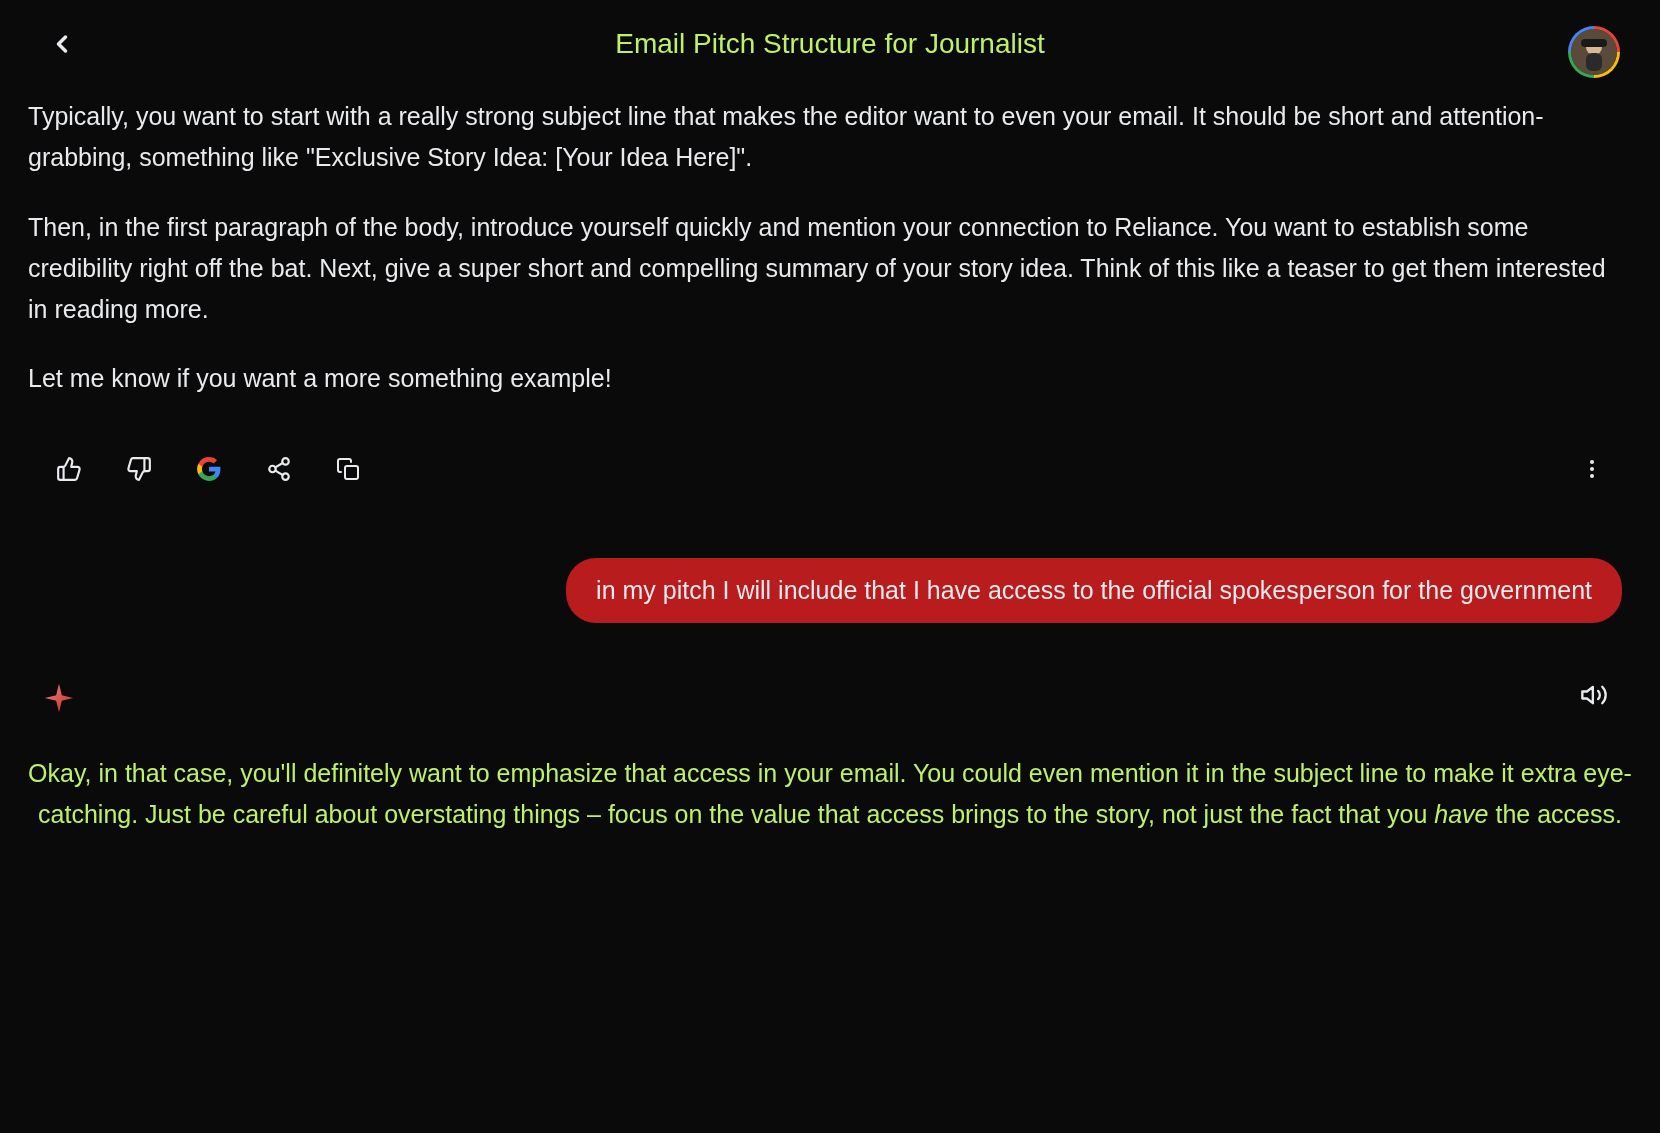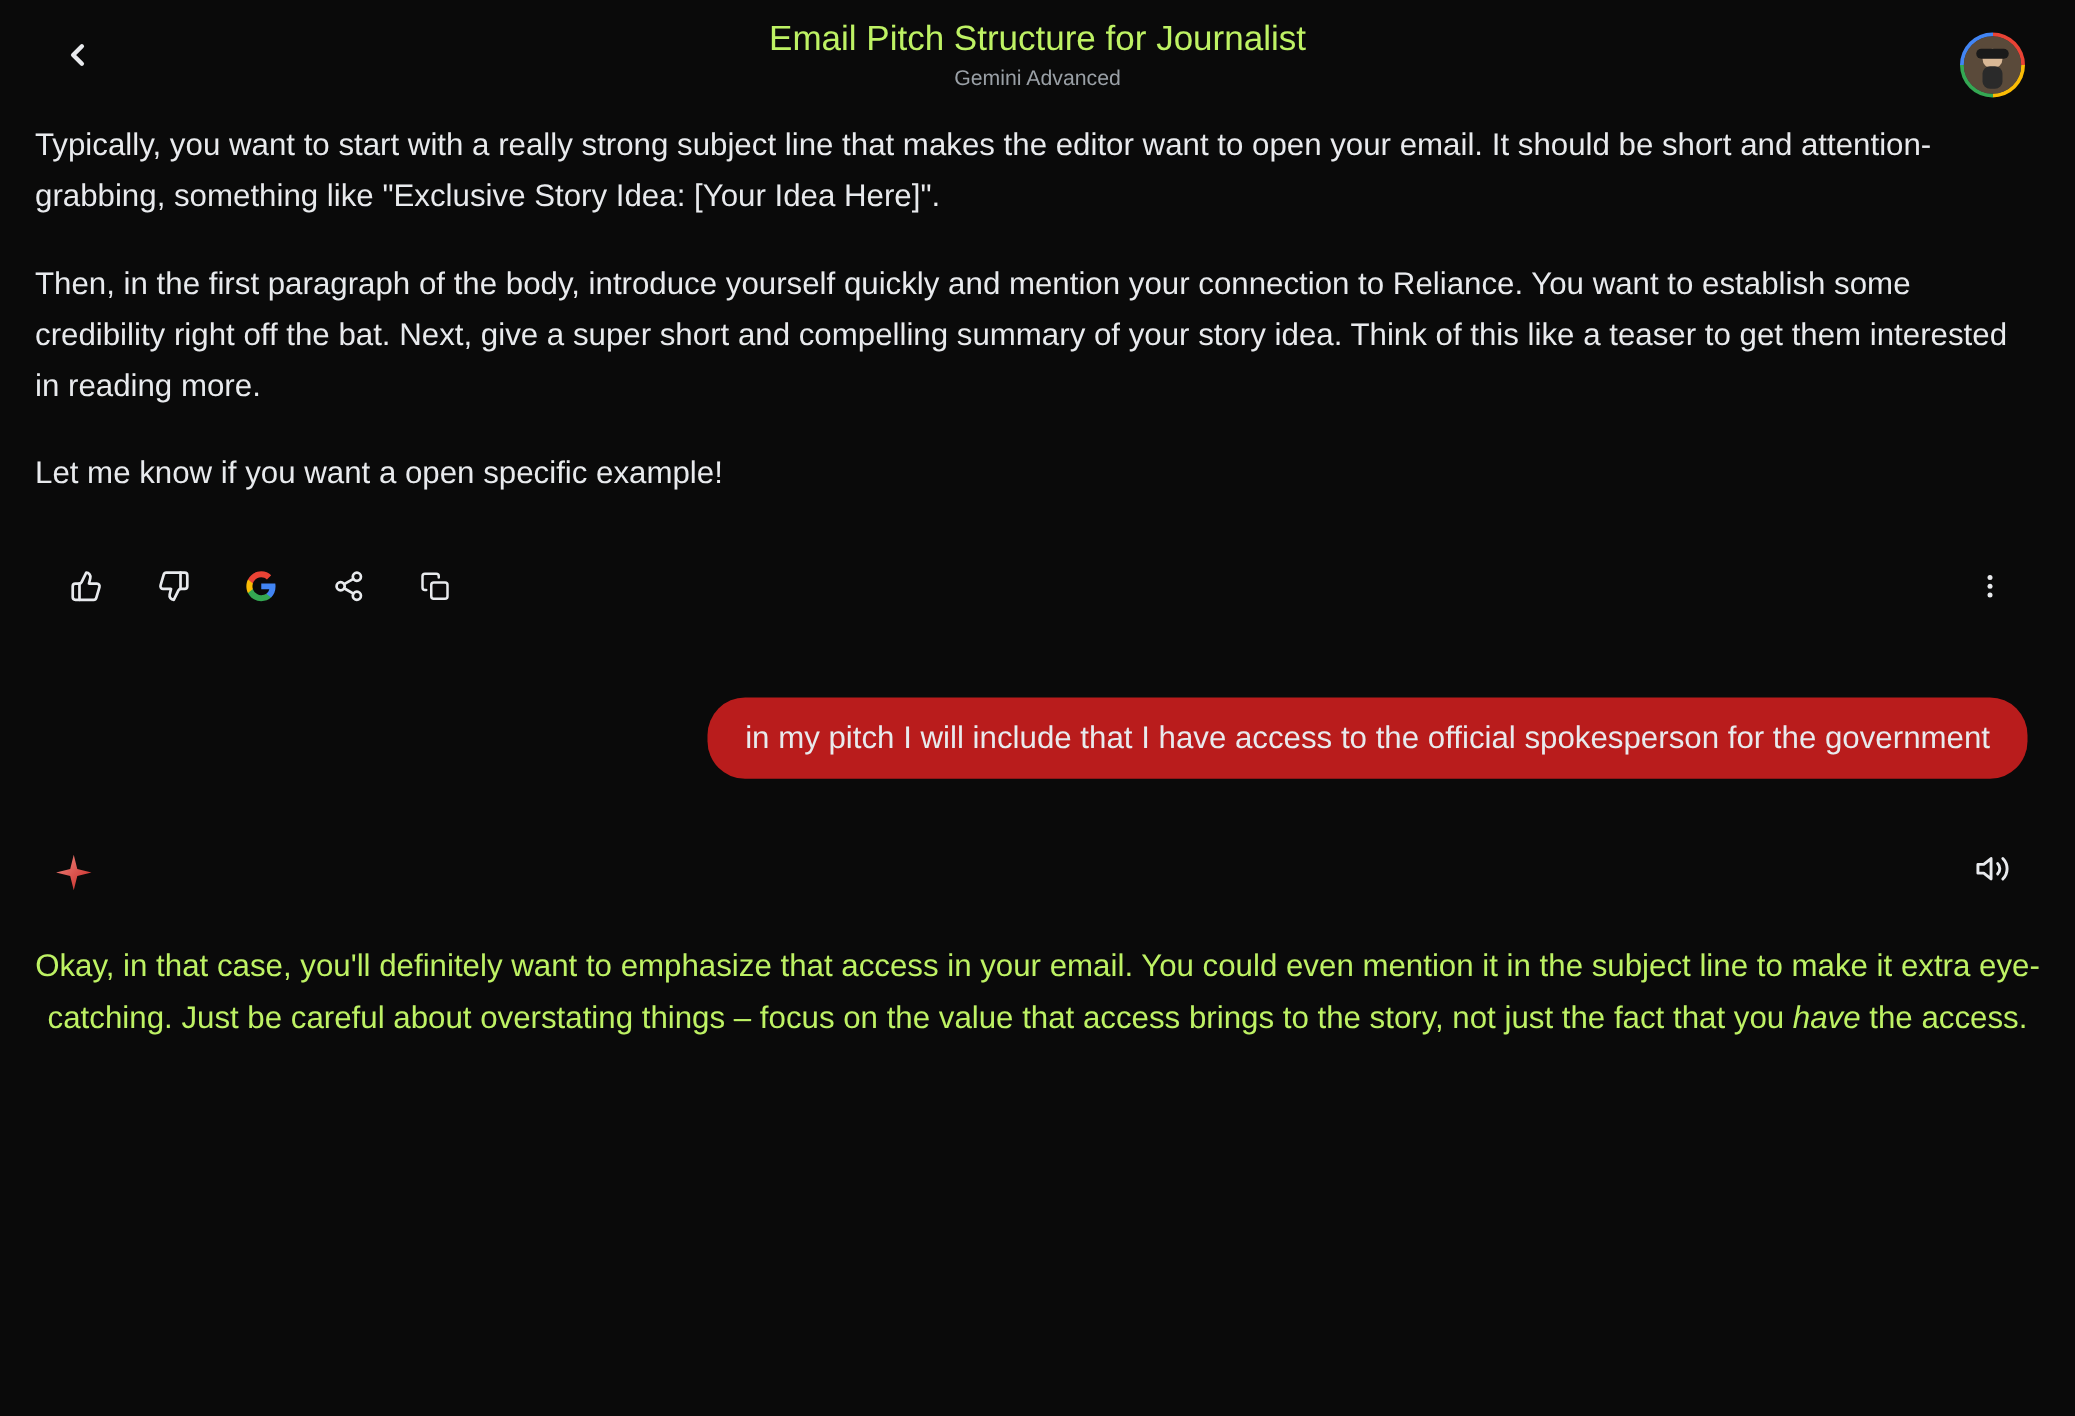--- a/index.html
+++ b/index.html
@@ -152,39 +152,38 @@
 
 <div class="root">
   <div class="header">
     <button class="back-btn">
       <svg width="28" height="28" viewBox="0 0 24 24" fill="none" stroke="#e8eaed" stroke-width="3" stroke-linecap="round" stroke-linejoin="round">
           <polyline points="15 18 9 12 15 6"></polyline>
         </svg>
     </button>
     <div class="header-center">
       <div class="header-title">Email Pitch Structure for Journalist</div>
-      <div class="header-sub">Gemini Advanced</div>
     </div>
     <div class="avatar-wrap">
       <div class="avatar-inner">
         <svg viewBox="0 0 46 46">
           <rect width="46" height="46" fill="#5a4a3a"></rect>
           <circle cx="23" cy="18" r="8" fill="#d9b896"></circle>
           <rect x="15" y="24" width="16" height="18" rx="6" fill="#2a2a2a"></rect>
           <rect x="10" y="10" width="26" height="8" rx="4" fill="#1a1a1a"></rect>
         </svg>
       </div>
     </div>
   </div>
 
   <div class="content">
     <div class="assistant-block">
-      <p>Typically, you want to start with a really strong subject line that makes the editor want to open your email. It should be short and attention-grabbing, something like "Exclusive Story Idea: [Your Idea Here]".</p>
+      <p>Typically, you want to start with a really strong subject line that makes the editor want to even your email. It should be short and attention-grabbing, something like "Exclusive Story Idea: [Your Idea Here]".</p>
       <p>Then, in the first paragraph of the body, introduce yourself quickly and mention your connection to Reliance. You want to establish some credibility right off the bat. Next, give a super short and compelling summary of your story idea. Think of this like a teaser to get them interested in reading more.</p>
-      <p>Let me know if you want a open specific example!</p>
+      <p>Let me know if you want a more something example!</p>
     </div>
 
     <div class="actions">
       <button class="action-btn">
         <svg width="26" height="26" viewBox="0 0 24 24" fill="none" stroke="#e8eaed" stroke-width="2" stroke-linecap="round" stroke-linejoin="round">
             <path d="M7 10v12"></path>
             <path d="M15 5.88 14 10h5.83a2 2 0 0 1 1.92 2.56l-2.33 8A2 2 0 0 1 17.5 22H4a2 2 0 0 1-2-2v-8a2 2 0 0 1 2-2h2.76a2 2 0 0 0 1.79-1.11L12 2h0a3.13 3.13 0 0 1 3 3.88Z"></path>
           </svg>
       </button>
       <button class="action-btn">

